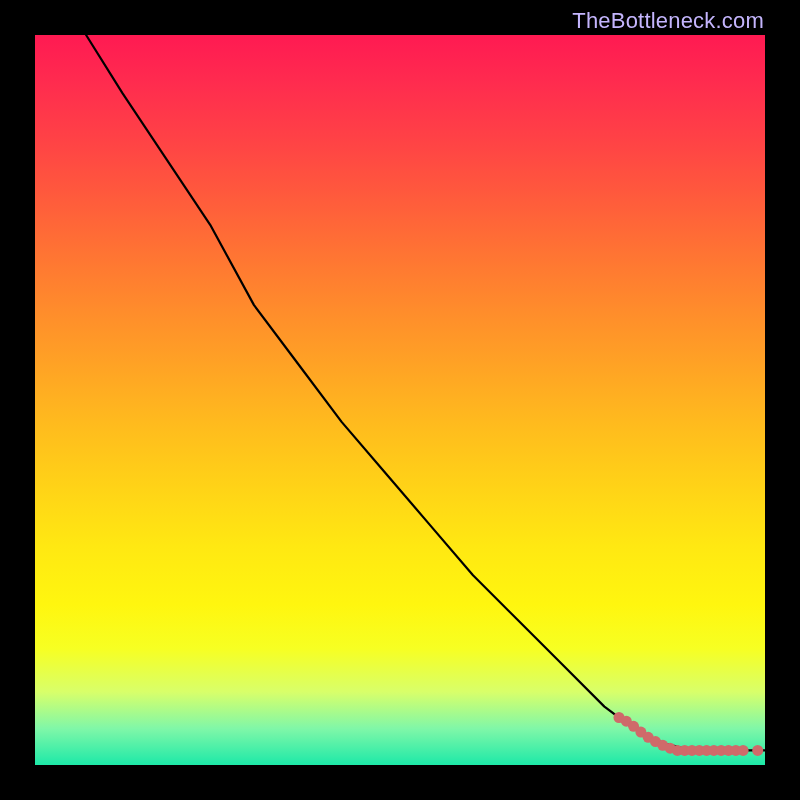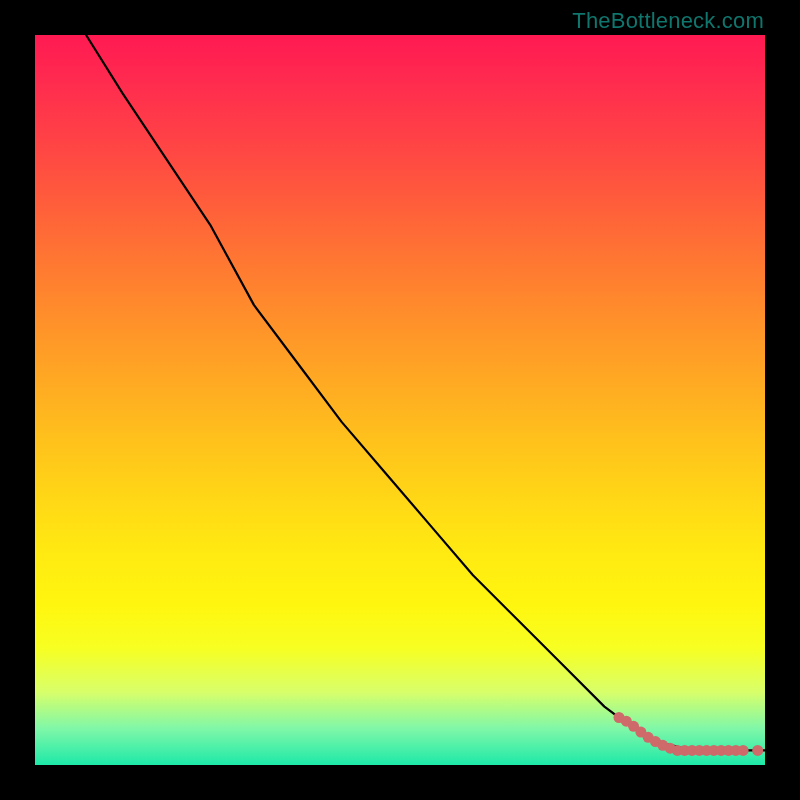--- a/index.html
+++ b/index.html
@@ -40,21 +40,21 @@
       #f7ff22 84%,
       #d8ff6a 90%,
       #80f7a8 95%,
       #1de9a8 100%
     );
   }
   .watermark {
     position: absolute;
     top: 8px;
     right: 36px;
-    color: #0f766e;
+    color: #c4b5fd;
     font-size: 22px;
     letter-spacing: 0.2px;
     user-select: none;
   }
   svg.curve {
     position: absolute;
     left: 0;
     top: 0;
     width: 730px;
     height: 730px;

